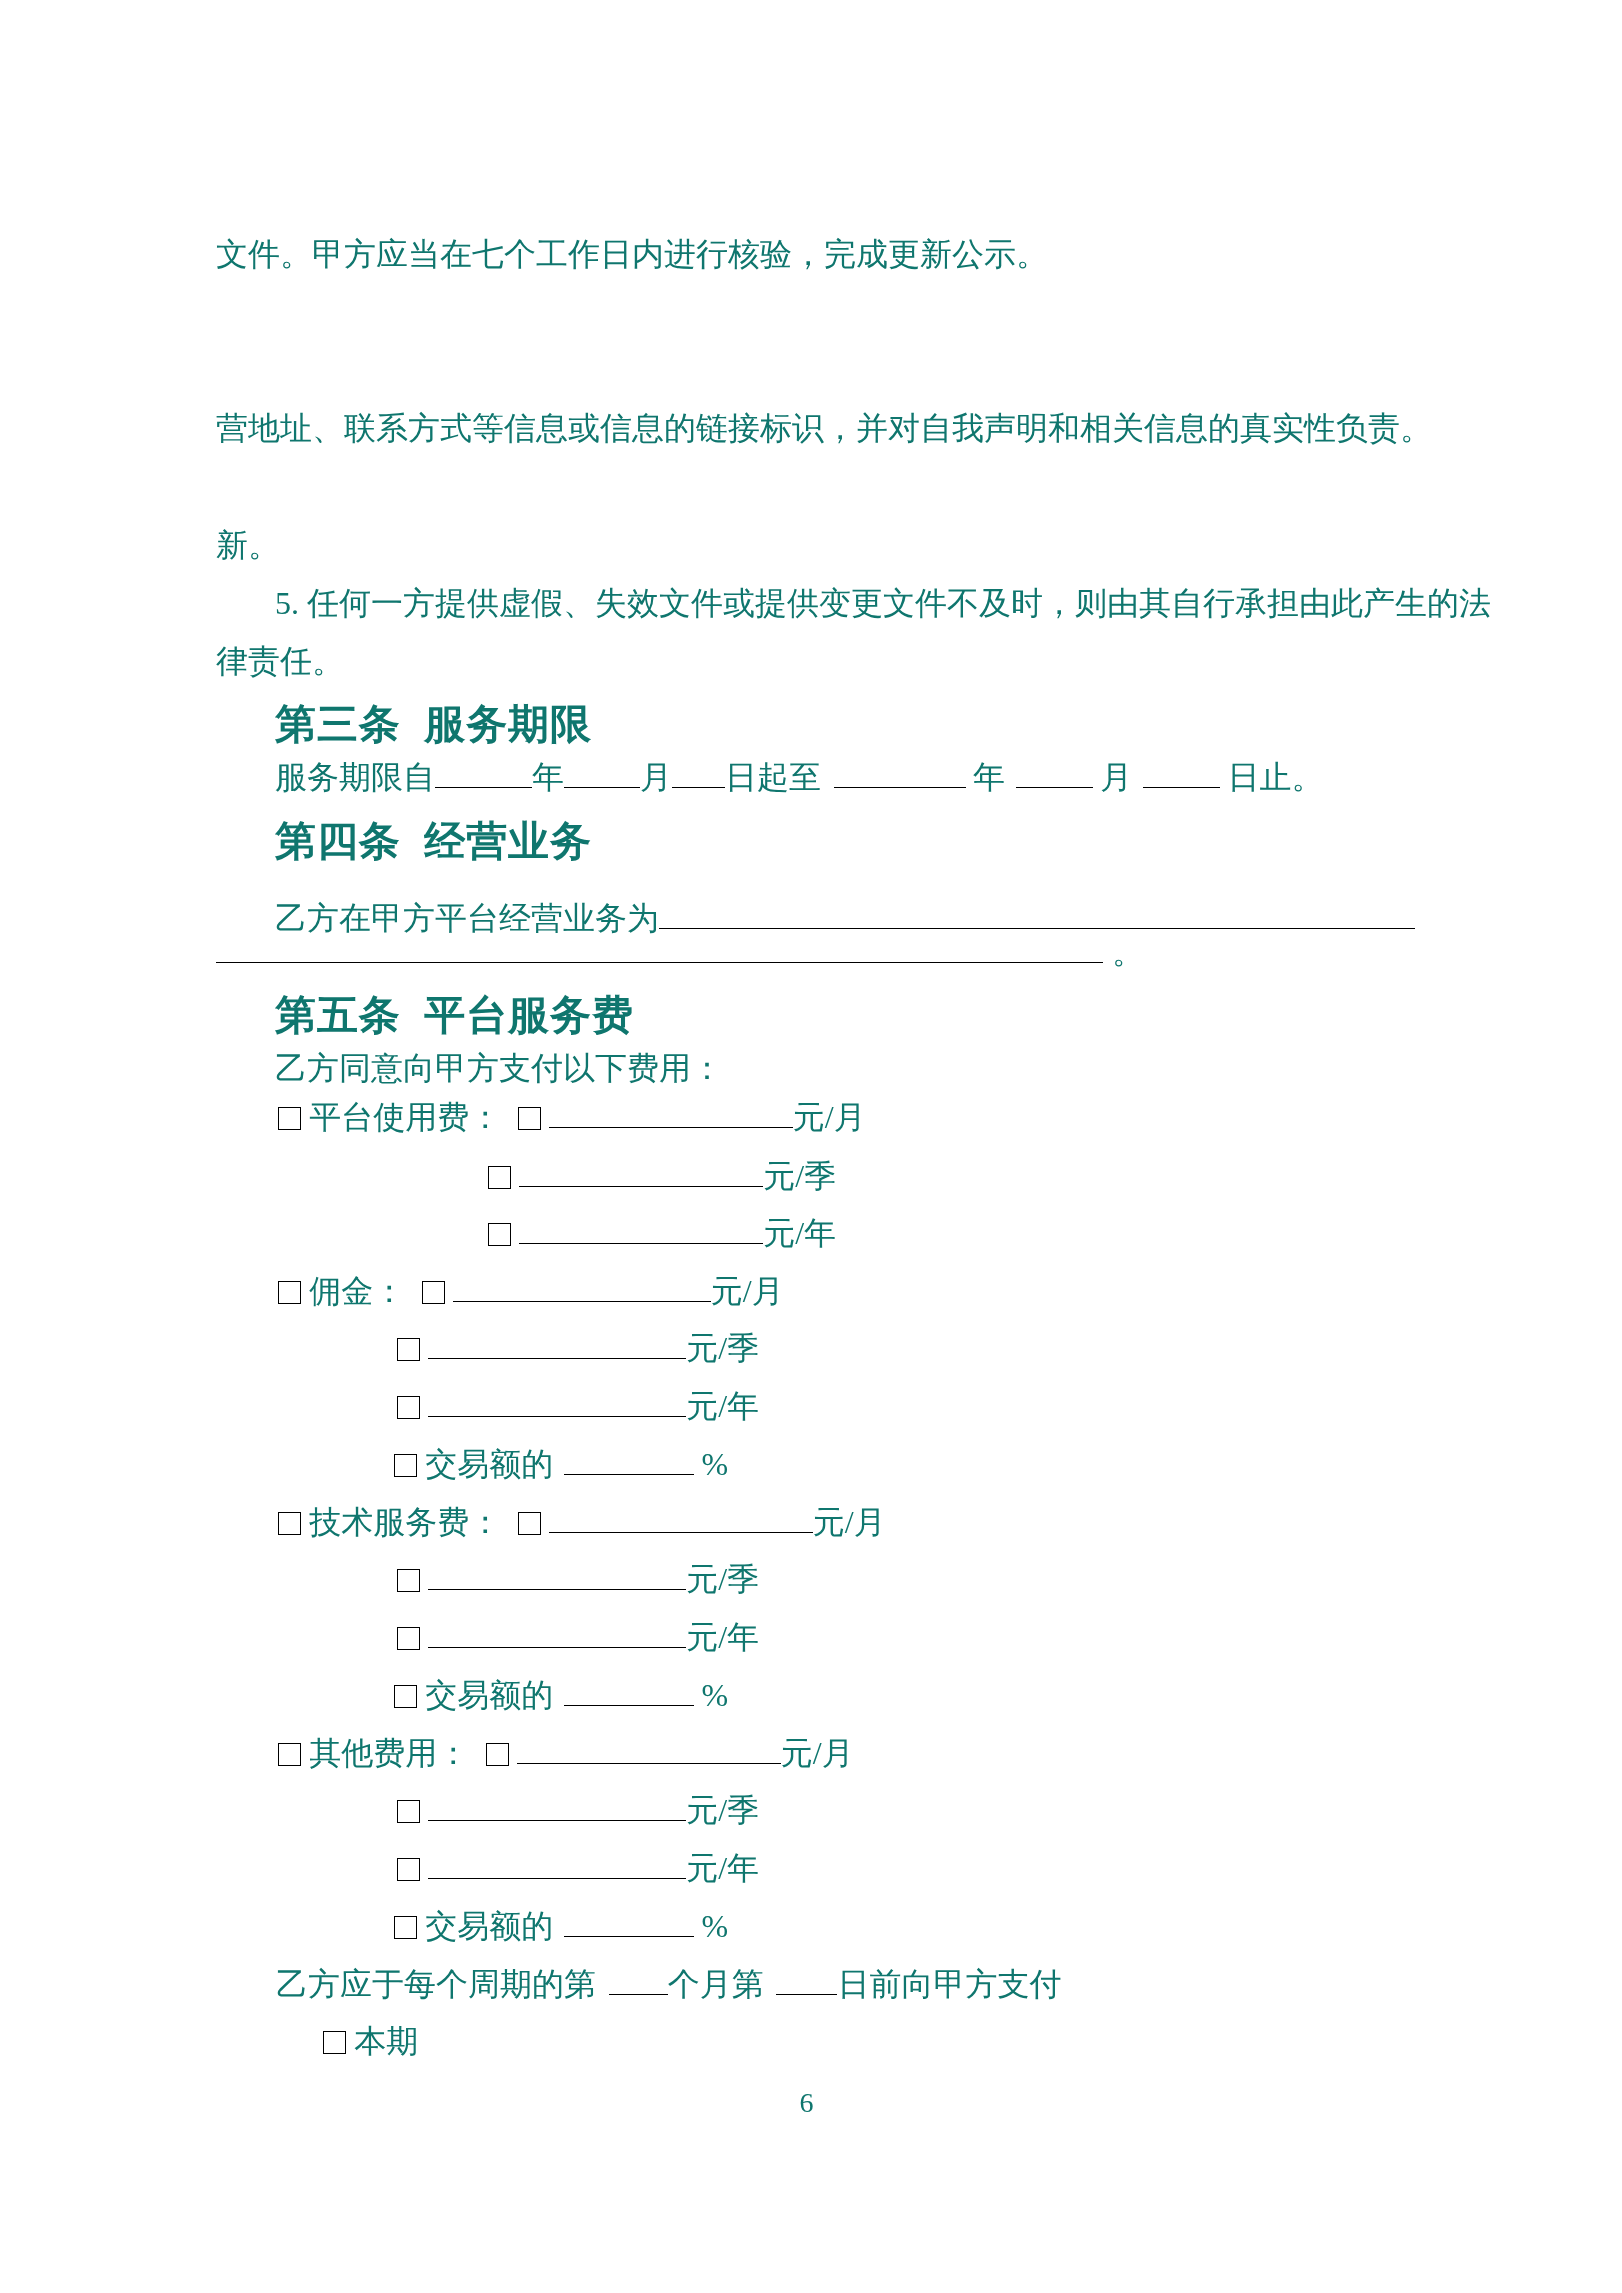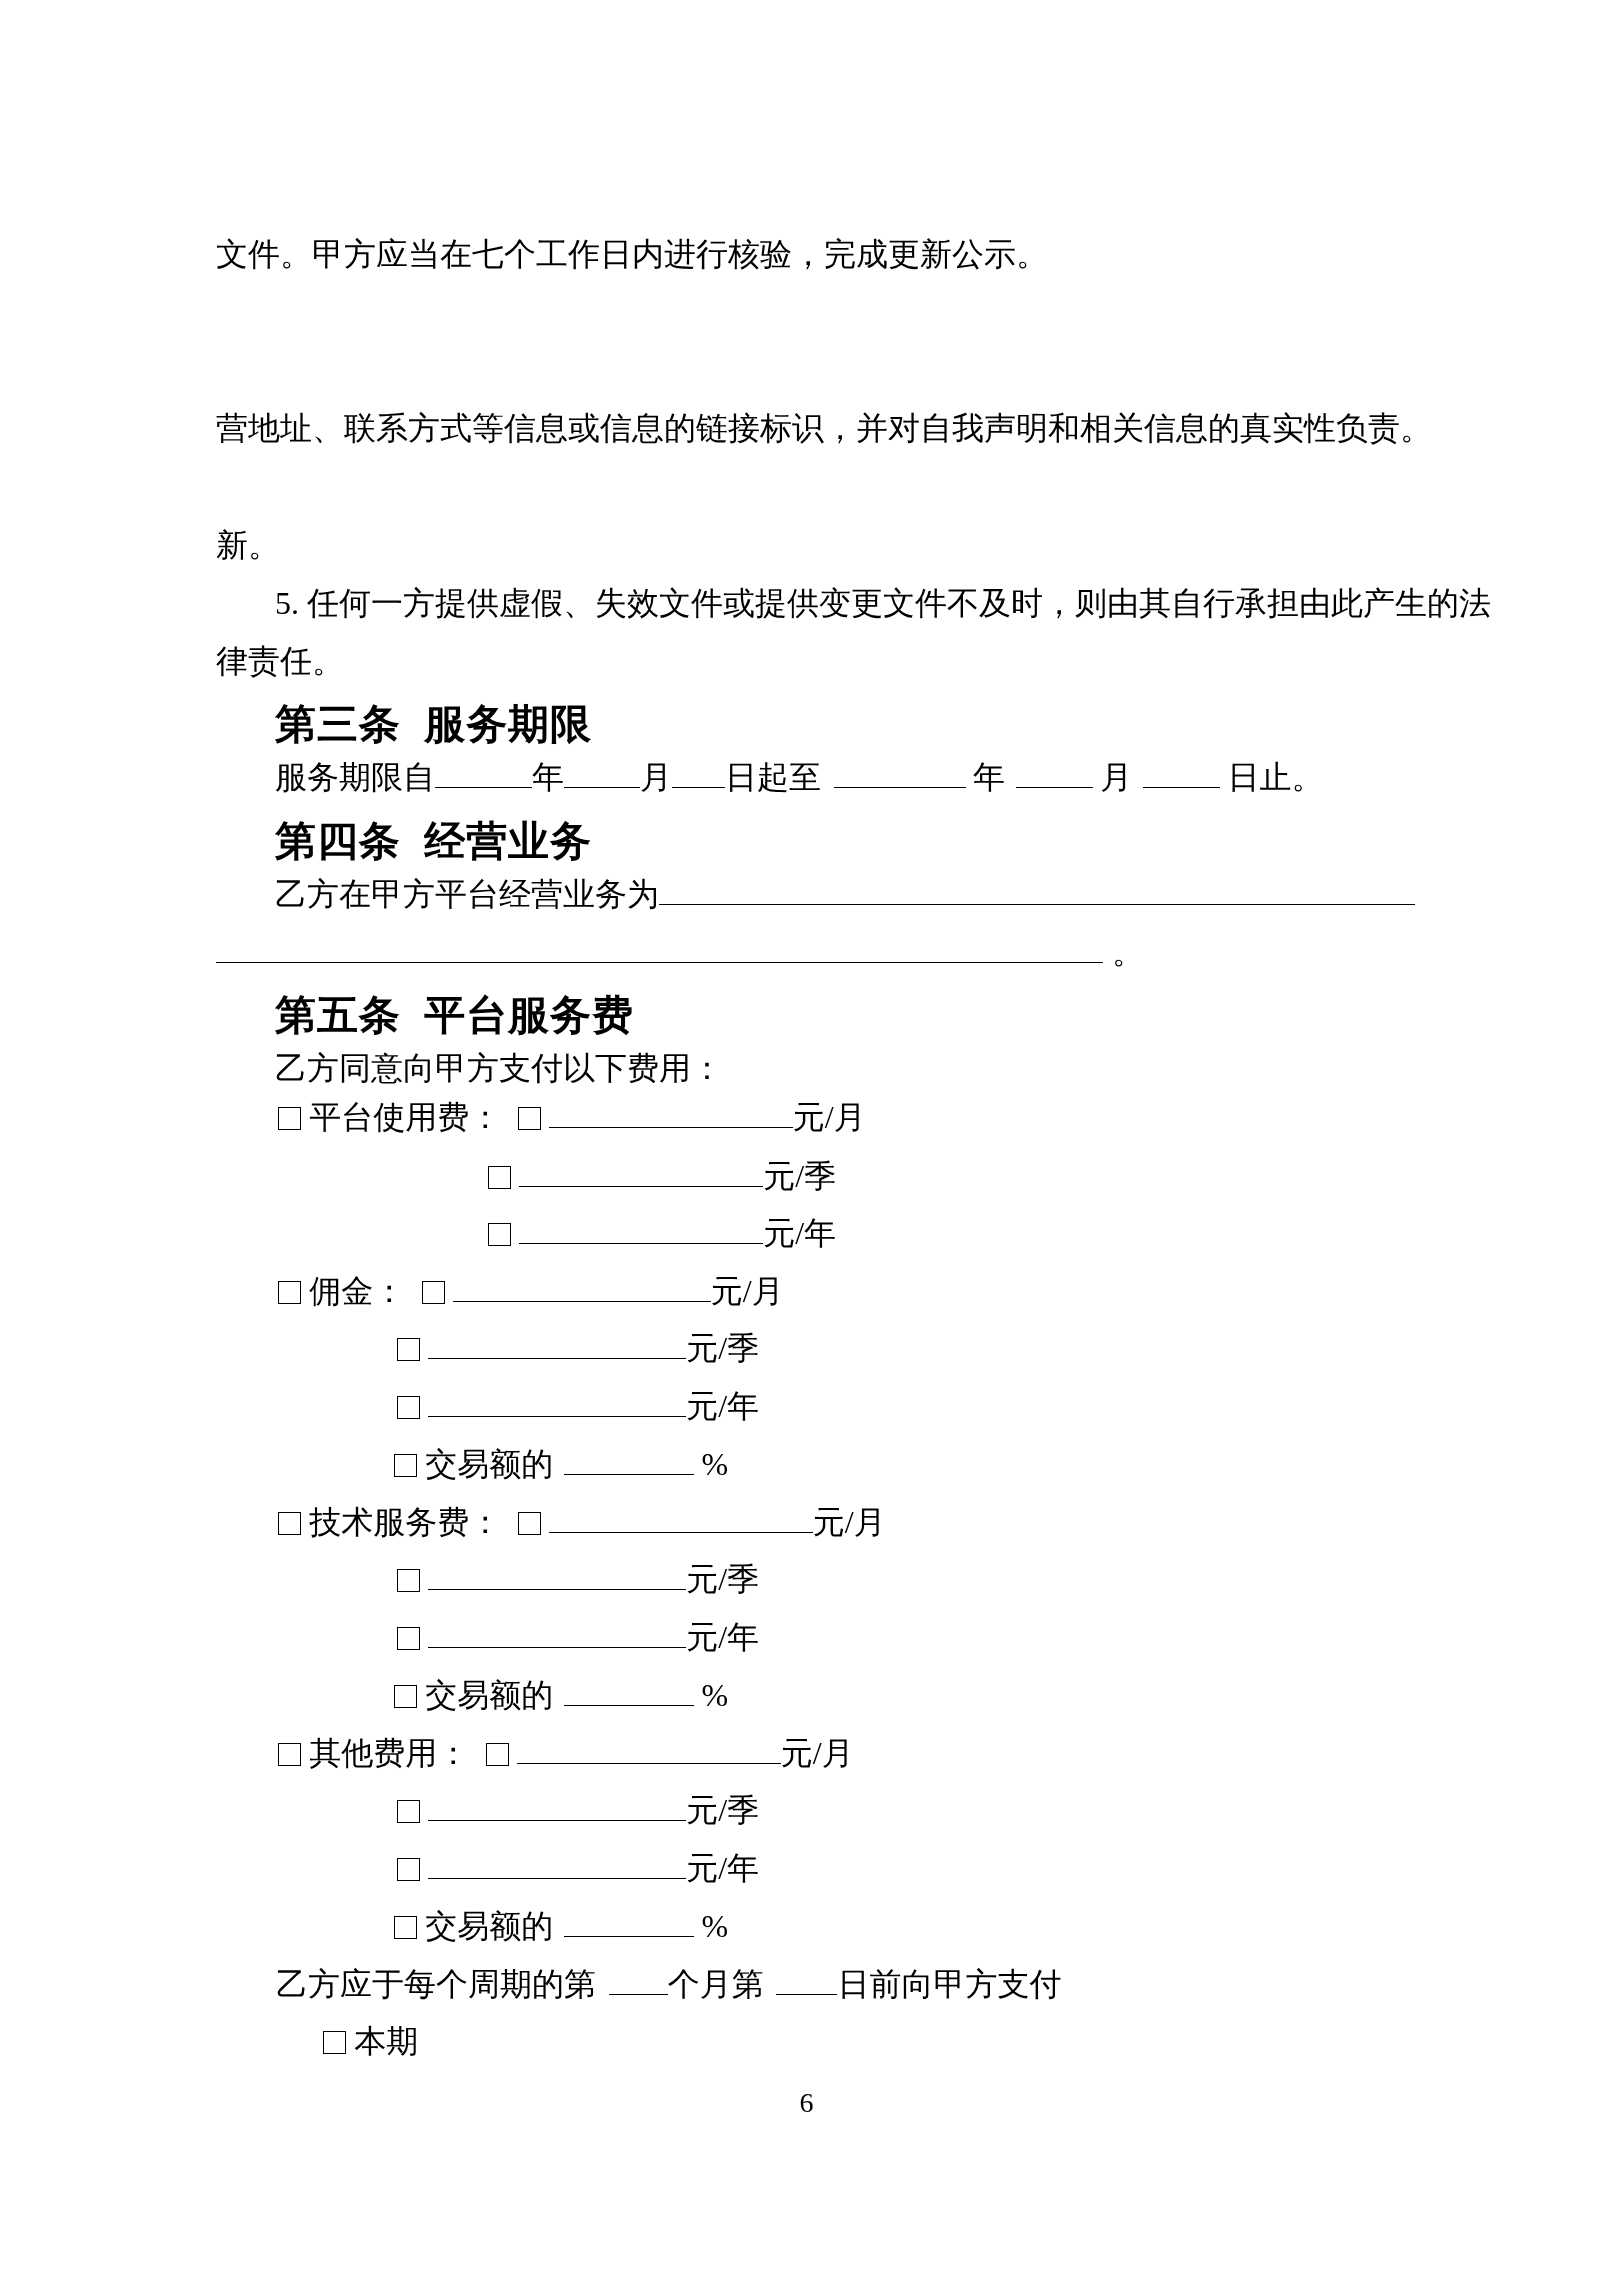--- a/index.html
+++ b/index.html
@@ -1,21 +1,21 @@
 <!DOCTYPE html>
 <html style="font-size:14.5px"><head>
 <meta charset="utf-8">
 <style>
   html,body{margin:0;padding:0;background:#ffffff;}
   .page{
     position:relative;
     width:1613px;height:2294px;
     background:#ffffff;
     font-family:"Liberation Serif","DejaVu Serif",serif;
-    font-size:32px;color:#000000;
+    font-size:32px;color:#0f766e;
     overflow:hidden;
     border-radius:16px;
   }
   .line{position:absolute;white-space:nowrap;line-height:1.25;}
   .h{
     font-family:"Liberation Sans","DejaVu Sans",sans-serif;
     font-weight:700;font-size:41px;letter-spacing:0.9px;
   }
   .h .ttl{margin-left:23.6px;}
   .bl{
@@ -26,21 +26,21 @@
   }
   .cb{
     display:inline-block;
     width:21px;height:21px;
     border:1.8px solid #000;
     margin:0 8.2px 4.5px 0;
     vertical-align:middle;
     background:#fff;
   }
   .inner-cb{margin-left:16.4px;}
-  .flexline{display:flex;align-items:baseline;}
+  .flexline{display:flex;align-items:baseline;margin-top:24px;}
   .flexline .bl{flex:1;}
   .ml8{margin-left:7.3px;}
   .ml10{margin-left:9px;}
   .ml12{margin-left:11px;}
   .ml14{margin-left:12.7px;}
   .pagenum{
     position:absolute;top:2087px;left:0;width:100%;
     text-align:center;font-size:28px;
   }
 </style>

